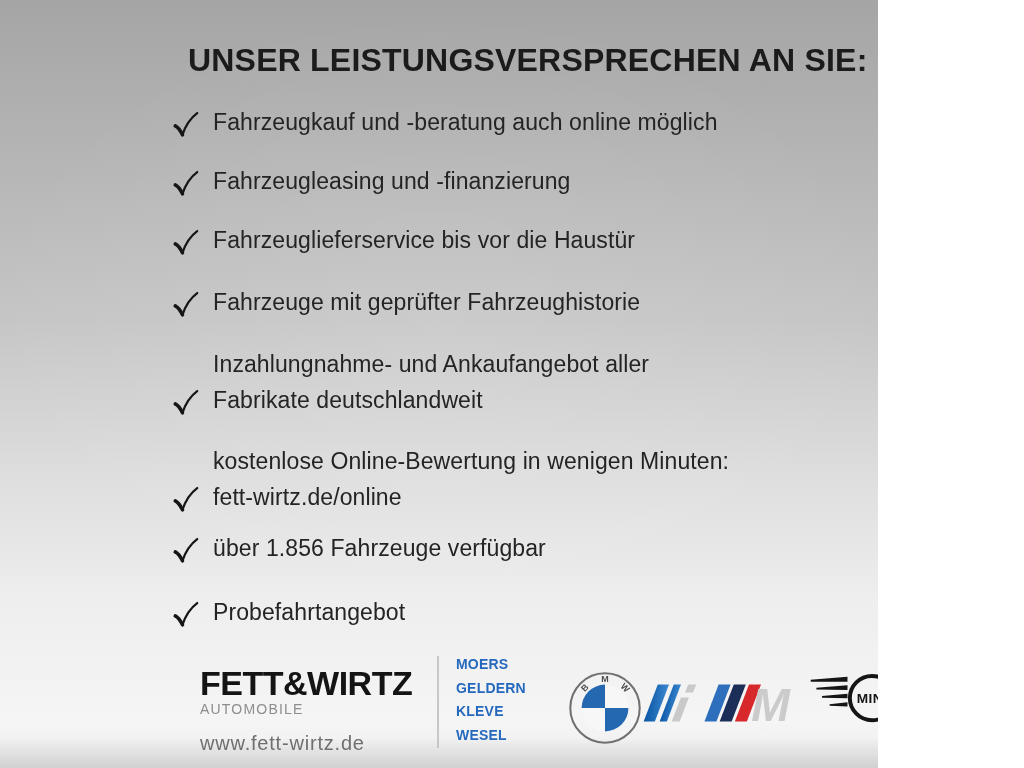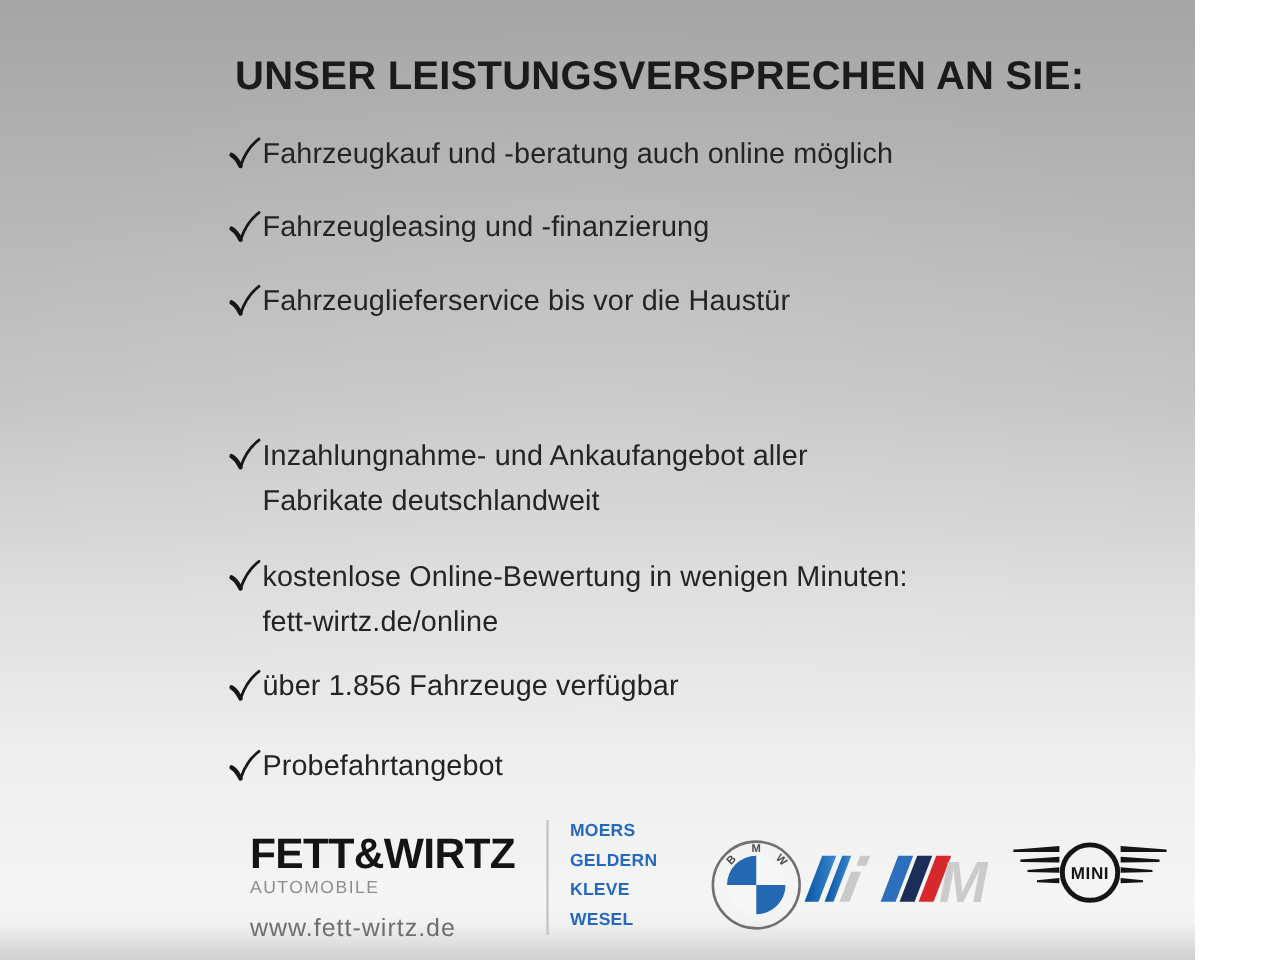--- a/index.html
+++ b/index.html
@@ -1,33 +1,33 @@
 <!DOCTYPE html>
 <html><head>
 <meta charset="utf-8">
 <style>
   html,body{margin:0;padding:0;}
   .canvas{
     position:relative;
-    width:956px;height:768px;
+    width:878px;height:768px;
     overflow:hidden;
     font-family:"Liberation Sans",sans-serif;
     background:
       linear-gradient(180deg, rgba(0,0,0,0) 0%, rgba(0,0,0,0) 96%, rgba(0,0,0,0.12) 100%),
       radial-gradient(ellipse 70% 55% at 50% 42%, rgba(255,255,255,0.10), rgba(255,255,255,0) 75%),
       linear-gradient(180deg,#a5a5a5 0%, #b3b3b3 18%, #c6c6c6 42%, #dedede 62%, #eeeeee 78%, #f5f5f5 94%, #ededed 100%);
   }
   .page-title{
     position:absolute;left:188px;top:42px;
     font-size:32px;font-weight:700;letter-spacing:0.2px;
     color:#1b1b1b;white-space:nowrap;
   }
   .row{
-    position:absolute;left:182px;
-    display:flex;align-items:flex-start;
+    position:absolute;left:172px;
+    display:flex;align-items:flex-end;gap:13px;
   }
   .check{width:28px;height:30px;flex:none;margin-top:0px;}
   .row .txt{
     font-size:23px;line-height:36px;color:#242424;
     letter-spacing:0.1px;white-space:nowrap;margin-top:-4px;
   }
   .txt .ln{display:block;}
   
   .r1{top:108px}.r2{top:167px}.r3{top:226px}.r4{top:288px}
   .r5{top:349px}.r6{top:446px}.r7{top:534px}.r8{top:598px}
@@ -94,20 +94,29 @@
   <div class="row r2">
     <svg class="check" viewBox="0 0 30 30">
       <path d="M3.5 16 C6.5 17.5 9 21 11.2 25.5" fill="none" stroke="#161616" stroke-width="3.8" stroke-linecap="round"></path>
       <path d="M11.2 25.5 C14.5 15.5 20.5 7 27 2.2" fill="none" stroke="#161616" stroke-width="2.4" stroke-linecap="round"></path>
     </svg>
     <div class="txt">
         <span class="ln">Fahrzeugleasing und -finanzierung</span>
       </div>
   </div>
 
+  <div class="row r4">
+    <svg class="check" viewBox="0 0 30 30">
+      <path d="M3.5 16 C6.5 17.5 9 21 11.2 25.5" fill="none" stroke="#161616" stroke-width="3.8" stroke-linecap="round"></path>
+      <path d="M11.2 25.5 C14.5 15.5 20.5 7 27 2.2" fill="none" stroke="#161616" stroke-width="2.4" stroke-linecap="round"></path>
+    </svg>
+    <div class="txt">
+        <span class="ln">Fahrzeuge mit geprüfter Fahrzeughistorie</span>
+      </div>
+  </div>
 
   <div class="row r5">
     <svg class="check" viewBox="0 0 30 30">
       <path d="M3.5 16 C6.5 17.5 9 21 11.2 25.5" fill="none" stroke="#161616" stroke-width="3.8" stroke-linecap="round"></path>
       <path d="M11.2 25.5 C14.5 15.5 20.5 7 27 2.2" fill="none" stroke="#161616" stroke-width="2.4" stroke-linecap="round"></path>
     </svg>
     <div class="txt">
       <span class="ln">Inzahlungnahme- und Ankaufangebot aller</span>
       <span class="ln">Fabrikate deutschlandweit</span>
     </div>

